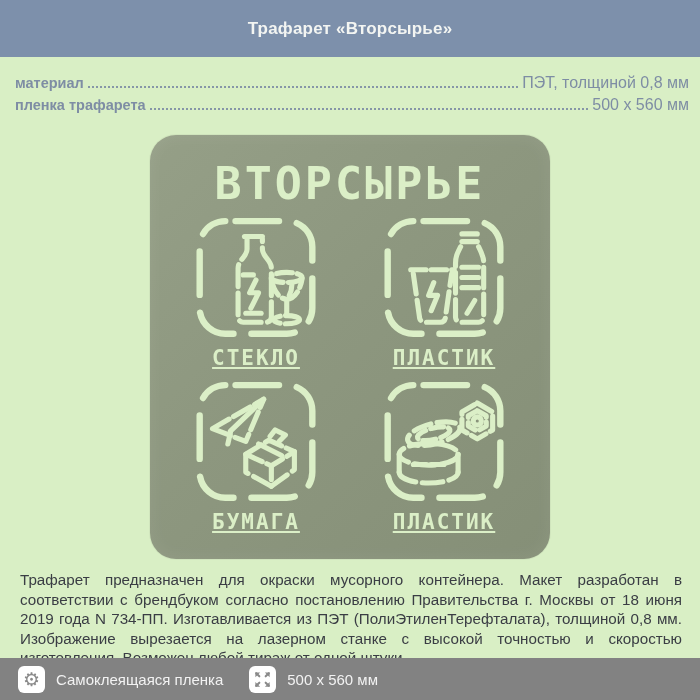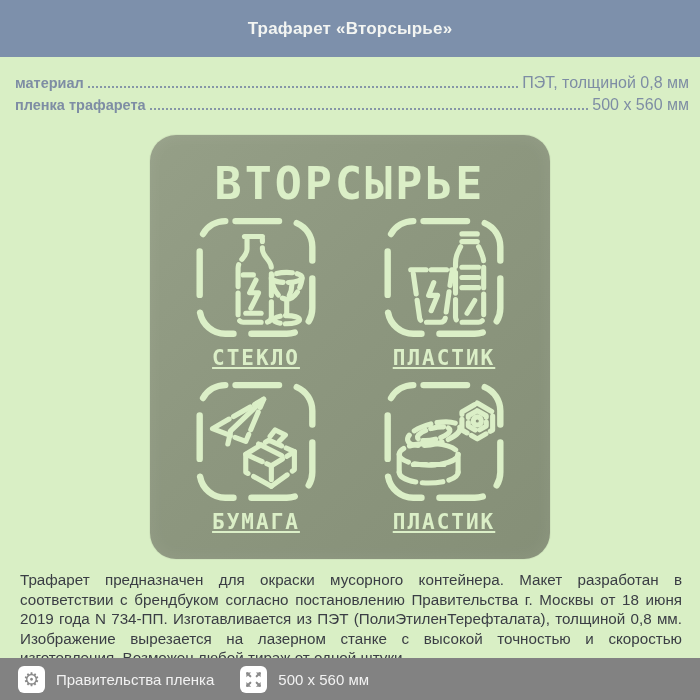--- a/index.html
+++ b/index.html
@@ -179,21 +179,21 @@
   </div>
 </div>
 
 <div class="description">Трафарет предназначен для окраски мусорного контейнера. Макет разработан в соответствии с брендбуком согласно постановлению Правительства г. Москвы от 18 июня 2019 года N 734-ПП. Изготавливается из ПЭТ (ПолиЭтиленТерефталата), толщиной 0,8 мм. Изображение вырезается на лазерном станке с высокой точностью и скоростью изготовления. Возможен любой тираж от одной штуки</div>
 
 <div class="footer">
   <div class="footer-item">
     <div class="icon-box">
       <span class="gear-glyph">⚙︎</span>
     </div>
-    <span class="footer-label">Правительства пленка</span>
+    <span class="footer-label">Самоклеящаяся пленка</span>
   </div>
   <div class="footer-item">
     <div class="icon-box">
       <svg width="19" height="19" viewBox="0 0 24 24">
         <g stroke="#8a8a8a" stroke-width="2.6" fill="#8a8a8a" stroke-linecap="round">
           <path d="M8 8 L4 4" fill="none"></path>
             <path d="M3 9 V3 H9 Z" stroke="none"></path>
           <path d="M16 8 L20 4" fill="none"></path>
             <path d="M15 3 H21 V9 Z" stroke="none"></path>
           <path d="M8 16 L4 20" fill="none"></path>

